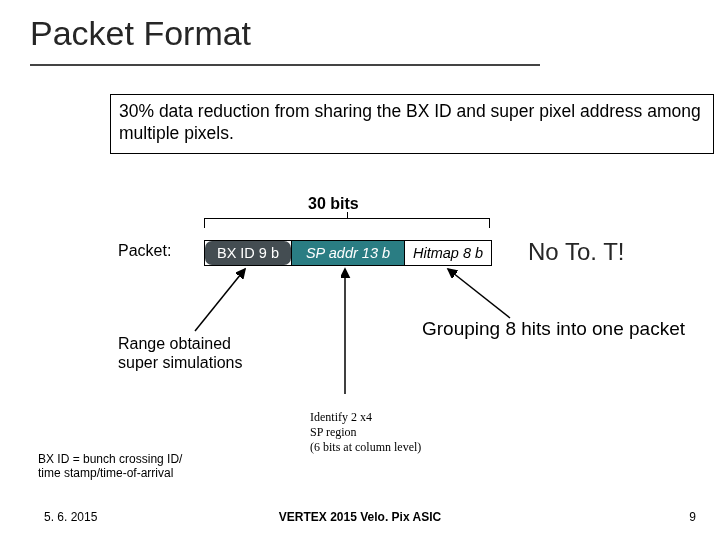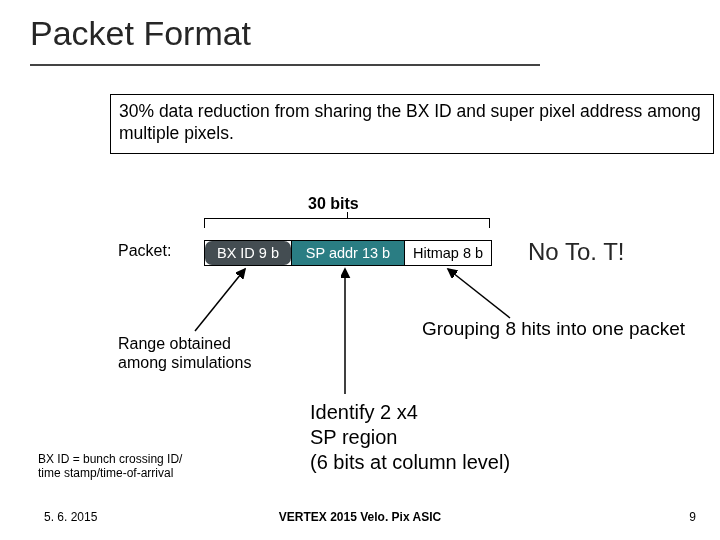--- a/index.html
+++ b/index.html
@@ -95,20 +95,21 @@
   .seg {
     display: flex;
     align-items: center;
     justify-content: center;
     font-size: 14.5px;
     height: 100%;
     white-space: nowrap;
   }
   .seg + .seg {
     border-left: 1.5px solid #000;
+    font-style: italic;
   }
   .seg.bx {
     width: 86px;
     background: #444d52;
     color: #fff;
     border-radius: 7px;
   }
   .seg.sp {
     width: 112px;
     background: #2a7d83;
@@ -140,23 +141,24 @@
   }
   .ann-right {
     position: absolute;
     left: 422px;
     top: 318px;
     font-size: 19px;
   }
   .ann-mid {
     position: absolute;
     left: 310px;
-    top: 400px;
-    font-size: 20px;
+    top: 410px;
+    font-size: 12px;
     line-height: 1.25;
+    font-family: Liberation Serif, serif;
   }
   .small-note {
     position: absolute;
     left: 30px;
     top: 452px;
     font-size: 12px;
     line-height: 1.2;
     margin-left: 8px;
   }
   .footer-date {
@@ -233,21 +235,21 @@
     <defs>
       <marker id="ah3" markerWidth="8" markerHeight="8" refX="6" refY="3" orient="auto">
         <path d="M0,0 L6,3 L0,6 Z"></path>
       </marker>
     </defs>
     <line x1="70" y1="52" x2="8" y2="3" stroke-width="1.5" marker-end="url(#ah3)"></line>
   </svg>
 
   <div class="ann-left">
     <span>Range obtained</span><br>
-    <span>among simulations</span>
+    <span>super simulations</span>
   </div>
 
   <div class="ann-right">Grouping 8 hits into one packet</div>
 
   <div class="ann-mid">
     <span>Identify 2 x4</span><br>
     <span>SP region</span><br>
     <span>(6 bits at column level)</span>
   </div>
 

